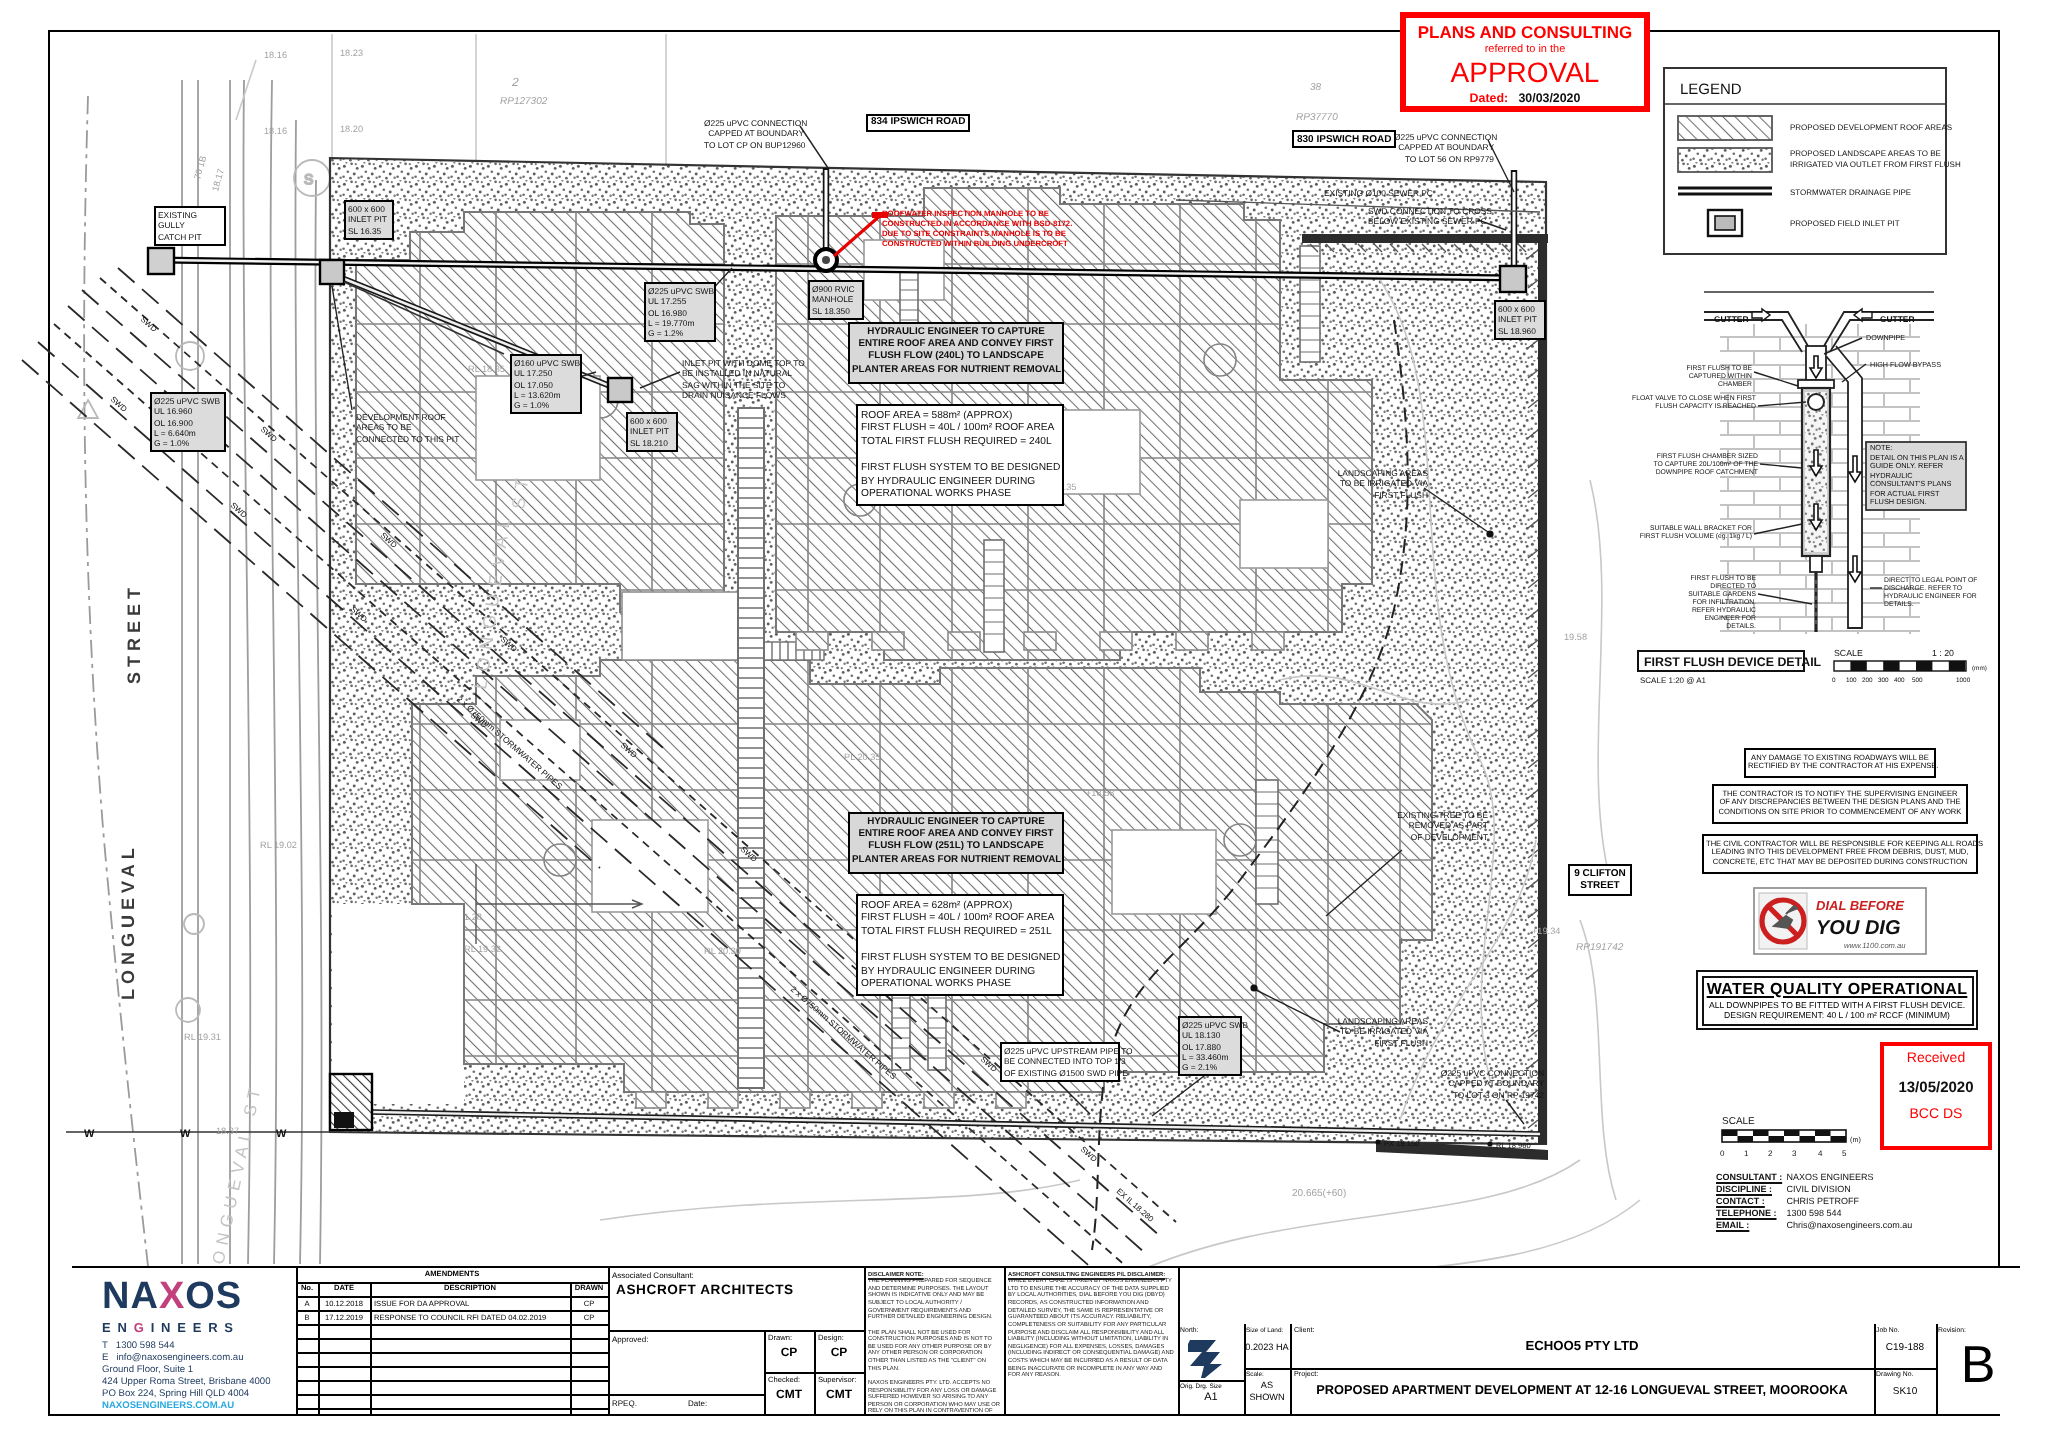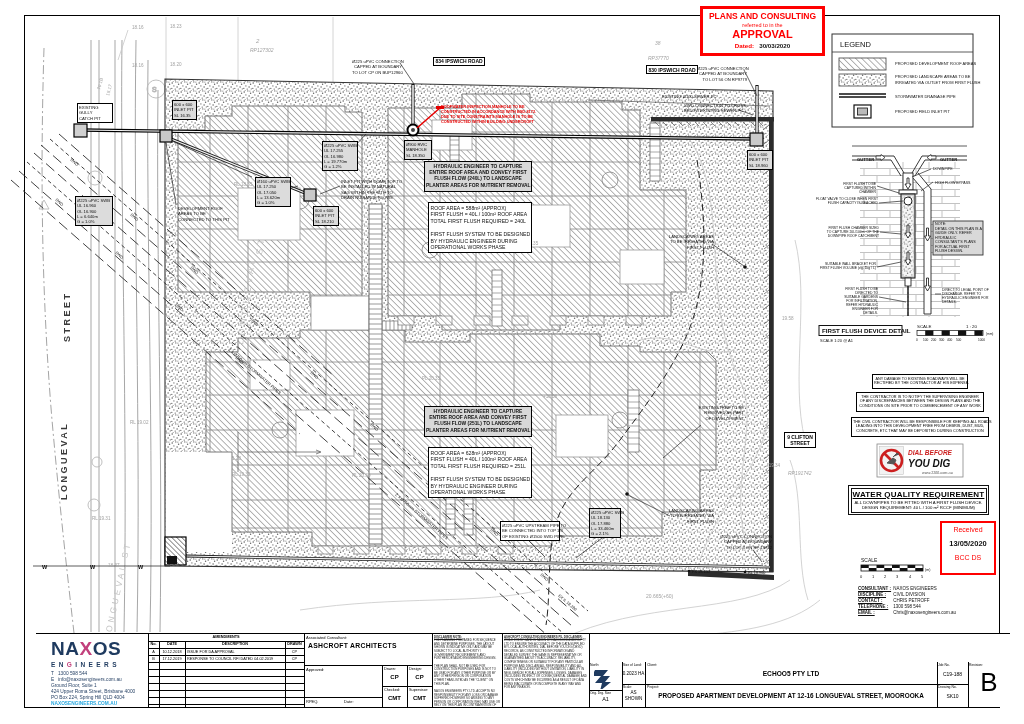--- a/index.html
+++ b/index.html
@@ -537,36 +537,36 @@
 <div class="abs" style="left:842px;top:182px;width:34px;font-size:3.4px;line-height:1.2;text-align:right;color:#111;">FIRST FLUSH TO BE CAPTURED WITHIN CHAMBER</div>
 <div class="abs" style="left:812px;top:197px;width:66px;font-size:3.4px;line-height:1.2;text-align:right;color:#111;">FLOAT VALVE TO CLOSE WHEN FIRST FLUSH CAPACITY IS REACHED</div>
 <div class="abs" style="left:824px;top:226px;width:55px;font-size:3.4px;line-height:1.2;text-align:right;color:#111;">FIRST FLUSH CHAMBER SIZED TO CAPTURE 20L/100m² OF THE DOWNPIPE ROOF CATCHMENT</div>
 <div class="abs" style="left:818px;top:262px;width:58px;font-size:3.4px;line-height:1.2;text-align:right;color:#111;">SUITABLE WALL BRACKET FOR FIRST FLUSH VOLUME (eg. 1kg / L)</div>
 <div class="abs" style="left:841px;top:287px;width:37px;font-size:3.4px;line-height:1.2;text-align:right;color:#111;">FIRST FLUSH TO BE DIRECTED TO SUITABLE GARDENS FOR INFILTRATION. REFER HYDRAULIC ENGINEER FOR DETAILS.</div>
 
 <div class="abs" style="left:942px;top:288px;width:48px;font-size:3.4px;line-height:1.2;color:#111;">DIRECT TO LEGAL POINT OF DISCHARGE. REFER TO HYDRAULIC ENGINEER FOR DETAILS.</div>
 
 <div class="abs" style="left:848px;top:485px;width:139px;height:28px;border:1px solid #111;background:#fff;">
   <div class="abs" style="left:1.5px;top:1.5px;width:134px;height:23px;border:0.8px solid #111;text-align:center;">
-    <div style="font-size:8px;font-weight:bold;text-decoration:underline;margin-top:1px;letter-spacing:0.2px;">WATER QUALITY REQUIREMENT</div>
+    <div style="font-size:8px;font-weight:bold;text-decoration:underline;margin-top:1px;letter-spacing:0.2px;">WATER QUALITY OPERATIONAL</div>
     <div style="font-size:4.3px;margin-top:1.5px;">ALL DOWNPIPES TO BE FITTED WITH A FIRST FLUSH DEVICE.</div>
     <div style="font-size:4.3px;">DESIGN REQUIREMENT: 40 L / 100 m² RCCF (MINIMUM)</div>
   </div>
 </div>
 
 <div class="abs" style="left:940px;top:521px;width:52px;height:50px;border:2px solid #f00;background:#fff;text-align:center;">
   <div style="font-size:7px;color:#f00;margin-top:3px;">Received</div>
   <div style="font-size:7.5px;color:#111;font-weight:bold;margin-top:6px;">13/05/2020</div>
   <div style="font-size:7px;color:#f00;margin-top:6px;">BCC DS</div>
 </div>
 
 <div class="abs" style="left:700px;top:6px;width:119px;height:44px;border:3px solid #f00;background:#fff;text-align:center;">
   <div style="font-size:8.5px;color:#f00;font-weight:bold;margin-top:2px;">PLANS AND CONSULTING</div>
   <div style="font-size:5.5px;color:#f00;margin-top:0.5px;">referred to in the</div>
-  <div style="font-size:11px;color:#f00;font-weight:bold;">APPROVAL</div>
+  <div style="font-size:14px;color:#f00;font-weight:normal;">APPROVAL</div>
   <div style="font-size:6.2px;margin-top:2px;"><span style="color:#f00;font-weight:bold;">Dated:&nbsp;&nbsp;&nbsp;</span><span style="color:#111;font-weight:bold;">30/03/2020</span></div>
 </div>
 
 <div class="abs" style="left:858px;top:586px;width:135px;font-size:4.5px;line-height:1.32;color:#111;">
   <div><span style="font-weight:bold;text-decoration:underline;display:inline-block;width:34px;">CONSULTANT :</span> NAXOS ENGINEERS</div>
   <div><span style="font-weight:bold;text-decoration:underline;display:inline-block;width:34px;">DISCIPLINE :</span> CIVIL DIVISION</div>
   <div><span style="font-weight:bold;text-decoration:underline;display:inline-block;width:34px;">CONTACT :</span> CHRIS PETROFF</div>
   <div><span style="font-weight:bold;text-decoration:underline;display:inline-block;width:34px;">TELEPHONE :</span> 1300 598 544</div>
   <div><span style="font-weight:bold;text-decoration:underline;display:inline-block;width:34px;">EMAIL :</span> Chris@naxosengineers.com.au</div>
 </div>

